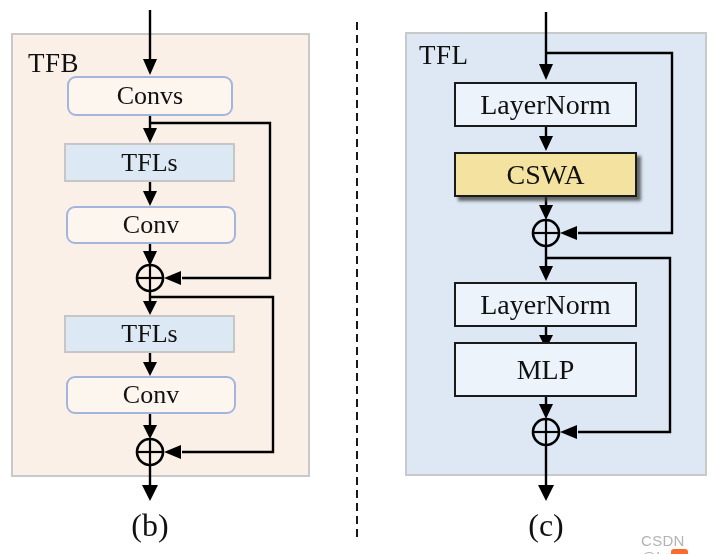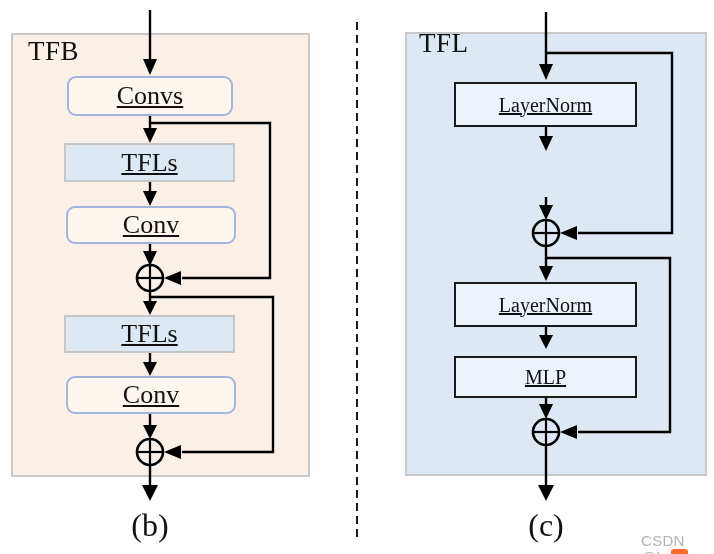--- a/index.html
+++ b/index.html
@@ -5,57 +5,57 @@
   html,body{margin:0;padding:0;background:#ffffff;}
   #stage{
     position:relative;width:714px;height:554px;overflow:hidden;
     background:#ffffff;
     font-family:"Liberation Serif","DejaVu Serif",serif;
     color:#111;
   }
   .panel{position:absolute;border:2px solid var(--panel_border,#c9c9c9);box-sizing:border-box;}
   #tfb-panel{left:11px;top:33px;width:299px;height:444px;background:var(--tfb_panel_bg,#faf0e8);}
   #tfl-panel{left:405px;top:32px;width:302px;height:444px;background:var(--tfl_panel_bg,#dde8f4);}
-  .panel-label{position:absolute;font-size:27px;letter-spacing:.5px;}
+  .panel-label{position:absolute;font-size:27px;letter-spacing:.5px;margin-top:12px;}
   #tfb-title{left:28px;top:36px;}
   #tfl-title{left:419px;top:28px;}
   .node{
     position:absolute;display:flex;align-items:center;justify-content:center;
-    box-sizing:border-box;font-size:26px;line-height:1;text-decoration:underline;
+    box-sizing:border-box;font-size:26px;line-height:1;
   }
   .conv-node{
     background:var(--conv_box_bg,#fdf6ef);
     border:2px solid var(--conv_box_border,#a3b4dd);
     border-radius:9px;
   }
   .tfls-node{
     background:var(--tfls_box_bg,#dce8f4);
     border:2px solid var(--tfls_box_border,#c6c6c6);
     text-align:center;
   }
   .norm-node{
     background:var(--norm_box_bg,#edf3fa);
     border:2px solid var(--norm_box_border,#1a1a1a);
-    font-size:20px;
+    font-size:28px;
   }
   .cswa-node{
     background:var(--cswa_box_bg,#f4e3a0);
     border:2px solid var(--norm_box_border,#1a1a1a);
     box-shadow:4px 4px 3px rgba(60,60,60,.75);
     font-size:28px;
   }
   #convs-box{left:67px;top:76px;width:166px;height:40px;}
   #tfls-box-1{left:64px;top:143px;width:171px;height:39px;}
   #conv-box-1{left:66px;top:206px;width:170px;height:38px;}
   #tfls-box-2{left:64px;top:315px;width:171px;height:38px;}
   #conv-box-2{left:66px;top:376px;width:170px;height:38px;}
   #layernorm-box-1{left:454px;top:82px;width:183px;height:45px;}
   #cswa-box{left:454px;top:152px;width:183px;height:45px;}
   #layernorm-box-2{left:454px;top:282px;width:183px;height:45px;}
-  #mlp-box{left:454px;top:356px;width:183px;height:42px;}
+  #mlp-box{left:454px;top:342px;width:183px;height:55px;}
   .caption{position:absolute;width:90px;text-align:center;font-size:32px;}
   #caption-b{left:105px;top:507px;}
   #caption-c{left:501px;top:507px;}
   #connectors{position:absolute;left:0;top:0;pointer-events:none;}
   #watermark{
     position:absolute;left:641px;top:532px;
     font-family:"Liberation Sans","DejaVu Sans",sans-serif;
     font-size:15px;color:var(--watermark,#b3b3b3);letter-spacing:.3px;
   }
   #watermark-logo{
@@ -150,19 +150,20 @@
   <div class="panel-label" id="tfb-title">TFB</div>
   <div class="node conv-node" id="convs-box">Convs</div>
   <div class="node tfls-node" id="tfls-box-1">TFLs</div>
   <div class="node conv-node" id="conv-box-1">Conv</div>
   <div class="node tfls-node" id="tfls-box-2">TFLs</div>
   <div class="node conv-node" id="conv-box-2">Conv</div>
   <div class="caption" id="caption-b">(b)</div>
 
   <div class="panel-label" id="tfl-title">TFL</div>
   <div class="node norm-node" id="layernorm-box-1">LayerNorm</div>
+  <div class="node cswa-node" id="cswa-box">CSWA</div>
   <div class="node norm-node" id="layernorm-box-2">LayerNorm</div>
   <div class="node norm-node" id="mlp-box">MLP</div>
   <div class="caption" id="caption-c">(c)</div>
 
   <div id="watermark">CSDN @btee</div>
   <div id="watermark-logo"></div>
 </div>
 
 </body></html>

